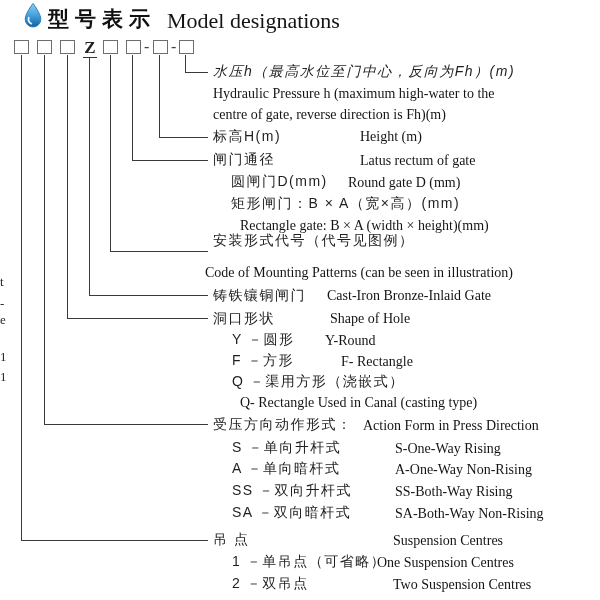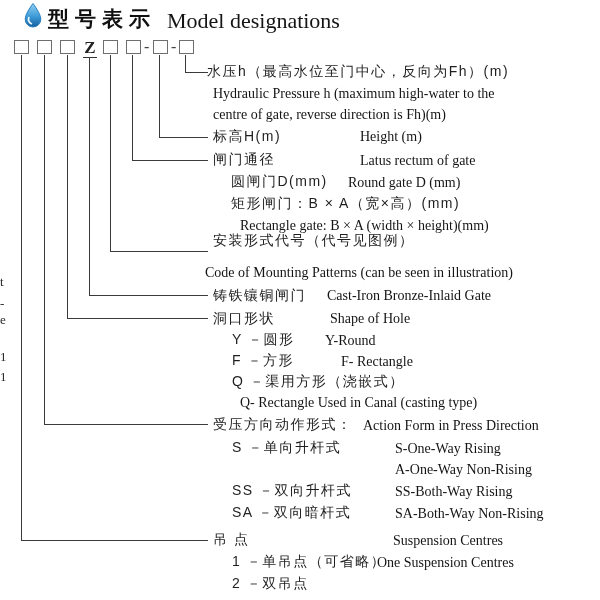--- a/index.html
+++ b/index.html
@@ -51,21 +51,21 @@
 
   <div class="conn" style="left:21px;top:55px;width:186px;height:485px;"></div>
   <div class="conn" style="left:44px;top:55px;width:163px;height:369px;"></div>
   <div class="conn" style="left:67px;top:55px;width:140px;height:263px;"></div>
   <div class="conn" style="left:89px;top:57px;width:118px;height:238px;"></div>
   <div class="conn" style="left:110px;top:55px;width:97px;height:196px;"></div>
   <div class="conn" style="left:132px;top:55px;width:75px;height:105px;"></div>
   <div class="conn" style="left:159px;top:55px;width:48px;height:82px;"></div>
   <div class="conn" style="left:185px;top:55px;width:22px;height:17px;"></div>
 
-  <span class="abs zh" style="left:207px;top:63px;">水压h（最高水位至门中心，反向为Fh）(m)</span>
+  <span class="abs zh" style="left:213px;top:63px;font-style:italic;">水压h（最高水位至门中心，反向为Fh）(m)</span>
   <span class="abs en" style="left:213px;top:85px;">Hydraulic Pressure h (maximum high-water to the</span>
   <span class="abs en" style="left:213px;top:106px;">centre of gate, reverse direction is Fh)(m)</span>
 
   <span class="abs zh" style="left:213px;top:128px;">标高H(m)</span>
   <span class="abs en" style="left:360px;top:128px;">Height (m)</span>
 
   <span class="abs zh" style="left:213px;top:151px;">闸门通径</span>
   <span class="abs en" style="left:360px;top:152px;">Latus rectum of gate</span>
   <span class="abs zh" style="left:231px;top:173px;">圆闸门D(mm)</span>
   <span class="abs en" style="left:348px;top:174px;">Round gate D (mm)</span>
@@ -84,31 +84,33 @@
   <span class="abs en" style="left:325px;top:332px;">Y-Round</span>
   <span class="abs zh" style="left:232px;top:352px;">F －方形</span>
   <span class="abs en" style="left:325px;top:353px;margin-left:16px;">F- Rectangle</span>
   <span class="abs zh" style="left:232px;top:373px;">Q －渠用方形（浇嵌式）</span>
   <span class="abs en" style="left:240px;top:394px;">Q- Rectangle Used in Canal (casting type)</span>
 
   <span class="abs zh" style="left:213px;top:416px;">受压方向动作形式：</span>
   <span class="abs en" style="left:363px;top:417px;">Action Form in Press Direction</span>
   <span class="abs zh" style="left:232px;top:439px;">S －单向升杆式</span>
   <span class="abs en" style="left:395px;top:440px;">S-One-Way Rising</span>
+  <span class="abs zh" style="left:232px;top:460px;">A －单向暗杆式</span>
   <span class="abs en" style="left:395px;top:461px;">A-One-Way Non-Rising</span>
   <span class="abs zh" style="left:232px;top:482px;">SS －双向升杆式</span>
   <span class="abs en" style="left:395px;top:483px;">SS-Both-Way Rising</span>
   <span class="abs zh" style="left:232px;top:504px;">SA －双向暗杆式</span>
   <span class="abs en" style="left:395px;top:505px;">SA-Both-Way Non-Rising</span>
 
   <span class="abs zh" style="left:213px;top:531px;">吊 点</span>
   <span class="abs en" style="left:393px;top:532px;">Suspension Centres</span>
   <span class="abs zh" style="left:232px;top:553px;">1 －单吊点（可省略）</span>
   <span class="abs en" style="left:377px;top:554px;">One Suspension Centres</span>
   <span class="abs zh" style="left:232px;top:575px;">2 －双吊点</span>
+  <span class="abs en" style="left:393px;top:576px;">Two Suspension Centres</span>
 
   <span class="frag" style="top:274px;">t</span>
   <span class="frag" style="top:296px;">-</span>
   <span class="frag" style="top:312px;">e</span>
   <span class="frag" style="top:349px;">1</span>
   <span class="frag" style="top:369px;">1</span>
 
 </div>
 
 </body></html>

